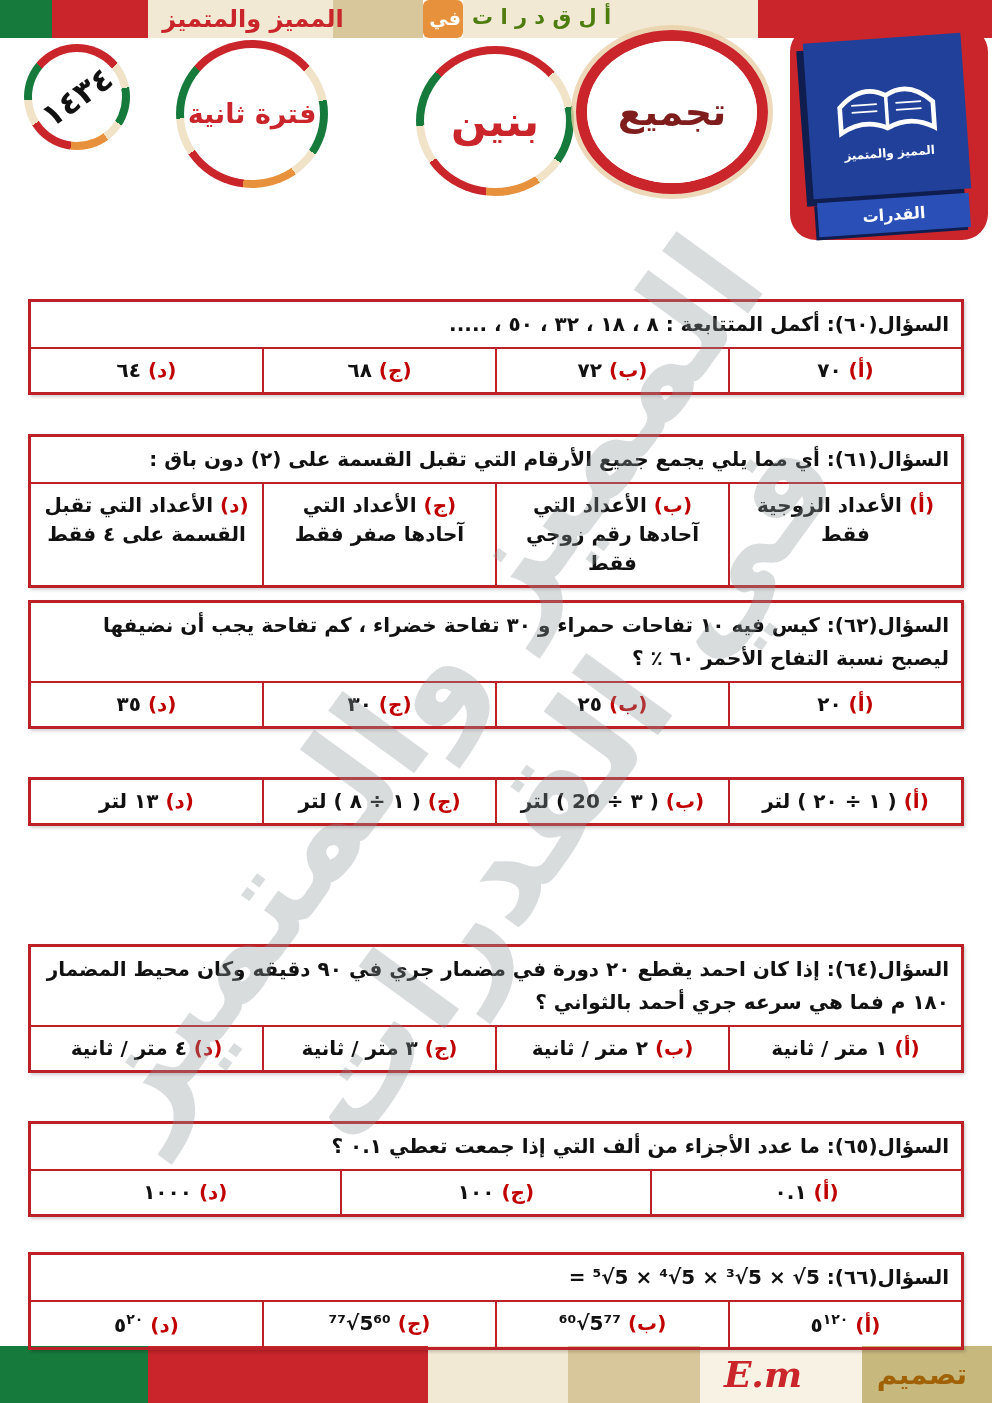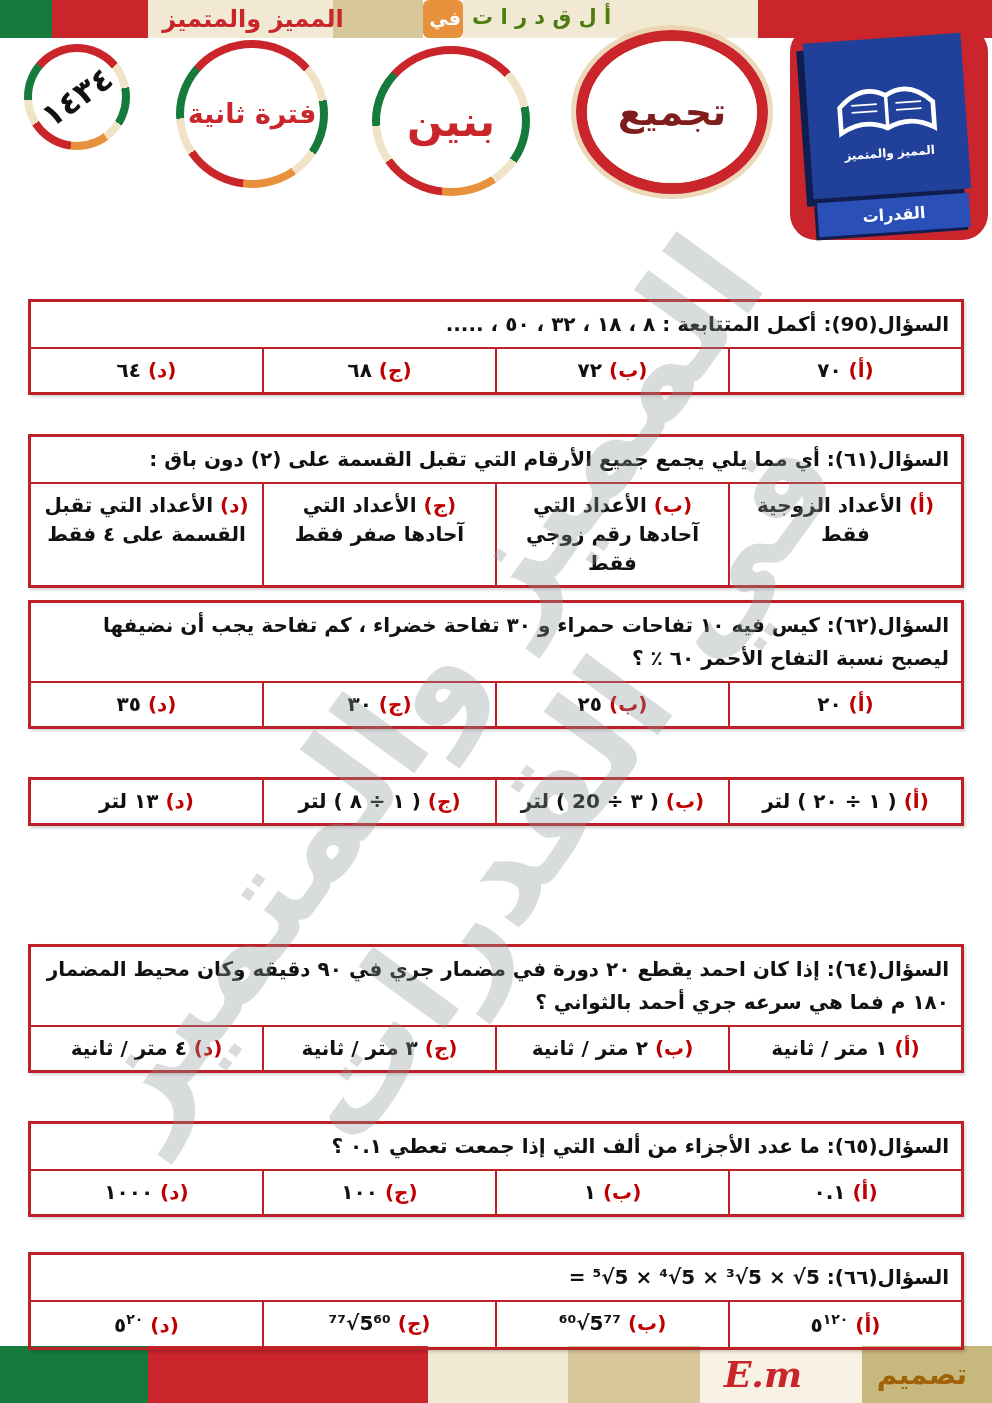--- a/index.html
+++ b/index.html
@@ -22,21 +22,21 @@
 
   
   .badge{position:absolute;border-radius:50%;padding:8px;
     background:conic-gradient(#c9252b 0 14%,#f0e3c8 14% 22%,#157a3c 22% 34%,#f0e3c8 34% 40%,#e8913c 40% 52%,#c9252b 52% 66%,#f0e3c8 66% 74%,#157a3c 74% 86%,#c9252b 86% 100%);
     box-sizing:border-box;}
   .badge-inner{width:100%;height:100%;border-radius:50%;background:#fff;display:flex;align-items:center;justify-content:center;text-align:center;}
   .badge-year{left:24px;top:44px;width:106px;height:106px;}
   .badge-year .badge-inner span{font-size:32px;font-weight:bold;color:#111;transform:rotate(-35deg);display:inline-block;}
   .badge-period{left:176px;top:40px;width:152px;height:148px;}
   .badge-period .badge-inner span{font-size:27px;font-weight:bold;color:#c9252b;line-height:1.2;}
-  .badge-boys{left:372px;top:46px;width:158px;height:150px;}
+  .badge-boys{left:416px;top:46px;width:158px;height:150px;}
   .badge-boys .badge-inner span{font-size:42px;font-weight:bold;color:#c9252b;}
   .badge-collection{left:576px;top:30px;width:192px;height:164px;background:none;padding:0;border:11px solid #c9252b;border-radius:50%;
     box-shadow:0 0 0 5px rgba(233,208,168,.8), inset 0 0 0 4px #ffffff, inset 0 0 0 6px #e0a8a8;}
   .badge-collection .badge-inner{background:#fff;border-radius:50%;}
   .badge-collection .badge-inner span{font-size:38px;font-weight:bold;color:#7f1d1d;}
 
   
   .logo{position:absolute;right:4px;top:26px;width:198px;height:214px;}
   .logo-red{position:absolute;inset:0;background:#c9252b;border-radius:26px;}
   .logo-blue{position:absolute;left:18px;top:12px;width:158px;height:156px;background:#20409a;transform:rotate(-4deg);box-shadow:-7px 7px 0 #101d4f;display:flex;flex-direction:column;align-items:center;justify-content:center;}
@@ -129,21 +129,21 @@
     </div>
   </div>
 
   <div class="watermark">
     <div>المميز والمتميز</div>
     <div>في القدرات</div>
   </div>
 
   <div id="questions">
       <div class="qtable qt0">
-        <div class="qhead"><span class="qlabel">السؤال(90): </span>أكمل المتتابعة : ٨ ، ١٨ ، ٣٢ ، ٥٠ ، .....</div>
+        <div class="qhead"><span class="qlabel">السؤال(٦٠): </span>أكمل المتتابعة : ٨ ، ١٨ ، ٣٢ ، ٥٠ ، .....</div>
         <div class="qopts">
           <div class="opt"><span class="olet">(أ) </span><span class="otext">٧٠</span></div>
           <div class="opt"><span class="olet">(ب) </span><span class="otext">٧٢</span></div>
           <div class="opt"><span class="olet">(ج) </span><span class="otext">٦٨</span></div>
           <div class="opt"><span class="olet">(د) </span><span class="otext">٦٤</span></div>
         </div>
       </div>
       <div class="qtable qt1">
         <div class="qhead"><span class="qlabel">السؤال(٦١): </span>أي مما يلي يجمع جميع الأرقام التي تقبل القسمة على (٢) دون باق :</div>
         <div class="qopts">
@@ -176,21 +176,20 @@
           <div class="opt"><span class="olet">(أ) </span><span class="otext">١ متر / ثانية</span></div>
           <div class="opt"><span class="olet">(ب) </span><span class="otext">٢ متر / ثانية</span></div>
           <div class="opt"><span class="olet">(ج) </span><span class="otext">٣ متر / ثانية</span></div>
           <div class="opt"><span class="olet">(د) </span><span class="otext">٤ متر / ثانية</span></div>
         </div>
       </div>
       <div class="qtable qt5">
         <div class="qhead"><span class="qlabel">السؤال(٦٥): </span>ما عدد الأجزاء من ألف التي إذا جمعت تعطي ٠.١ ؟</div>
         <div class="qopts">
           <div class="opt"><span class="olet">(أ) </span><span class="otext">٠.١</span></div>
-          <div class="opt"><span class="olet">(ب) </span><span class="otext">١</span></div>
           <div class="opt"><span class="olet">(ج) </span><span class="otext">١٠٠</span></div>
           <div class="opt"><span class="olet">(د) </span><span class="otext">١٠٠٠</span></div>
         </div>
       </div>
       <div class="qtable qt6">
         <div class="qhead"><span class="qlabel">السؤال(٦٦): </span><span class="math" dir="ltr">= ⁵√5 × ⁴√5 × ³√5 × √5</span></div>
         <div class="qopts">
           <div class="opt"><span class="olet">(أ) </span><span class="otext">٥<sup>١٢٠</sup></span></div>
           <div class="opt"><span class="olet">(ب) </span><span class="otext ltr">⁶⁰√5⁷⁷</span></div>
           <div class="opt"><span class="olet">(ج) </span><span class="otext ltr">⁷⁷√5⁶⁰</span></div>

